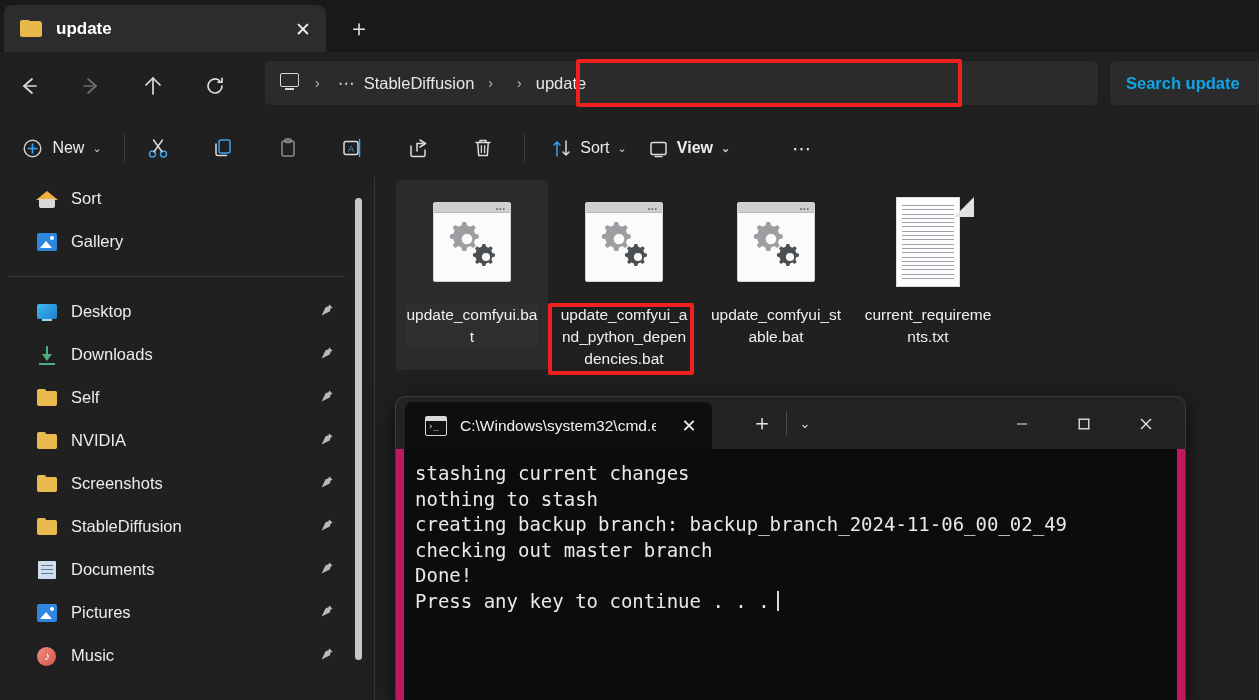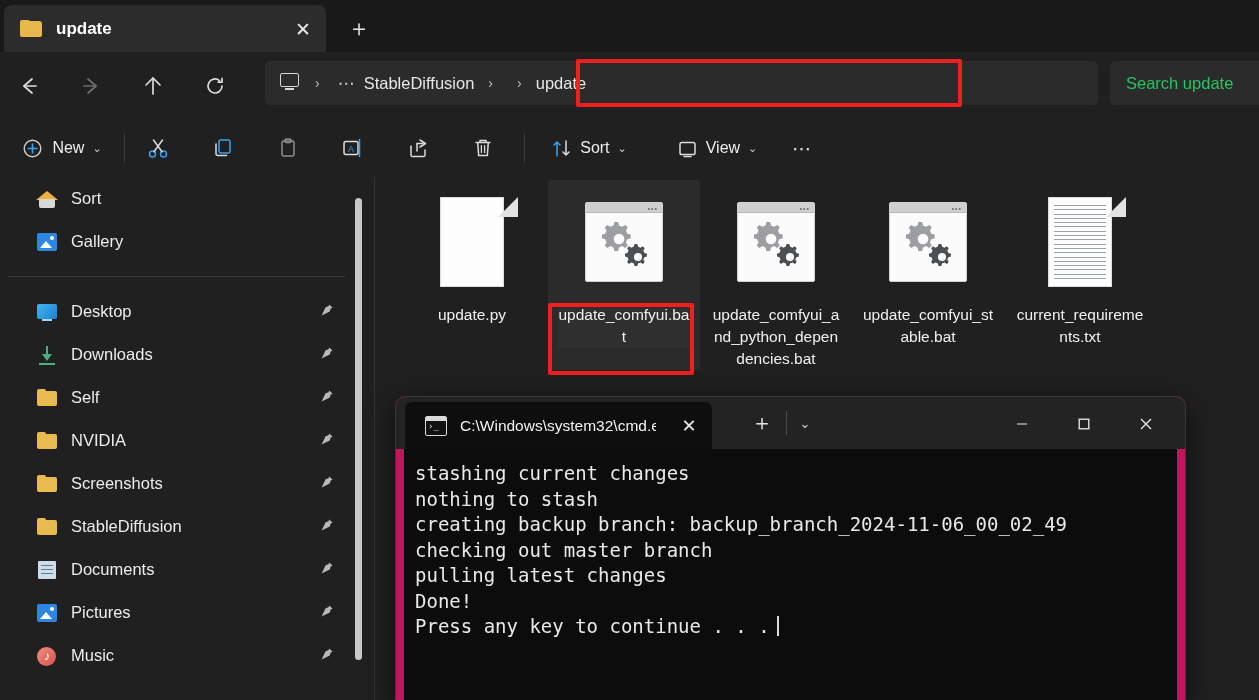--- a/index.html
+++ b/index.html
@@ -75,21 +75,21 @@
   .pc-icon .stand {
     position: absolute; left: 6px; top: 15px; width: 9px; height: 2px; background: #d6d6d6;
   }
   .ellipsis-crumb { color: #d6d6d6; font-size: 17px; letter-spacing: 1px; padding: 0 6px; }
 
   .searchbox {
     position: absolute; left: 1110px; top: 61px; width: 180px; height: 44px;
     background: #2b2b2b; border-radius: 5px; display: flex; align-items: center;
     padding-left: 16px; overflow: hidden;
   }
-  .searchbox span { color: #22c55e; font-size: 16.5px; white-space: nowrap; }
+  .searchbox span { color: #0ea5e9; font-size: 16.5px; white-space: nowrap; font-weight: bold; }
 
   
   .redbox { position: absolute; border: 4px solid #ef2020; border-radius: 2px; pointer-events: none; }
   #redbox-breadcrumb { left: 576px; top: 59px; width: 386px; height: 48px; }
   #redbox-file { left: 548px; top: 303px; width: 146px; height: 72px; }
 
   
   .toolbar { position: absolute; left: 0; top: 120px; width: 1259px; height: 57px; background: #202020; }
   .tb-item {
     position: absolute; top: 129px; height: 38px;
@@ -375,21 +375,21 @@
   <div class="tb-sep" style="left:524px;"></div>
 
   <div class="tb-item" style="left:540px; width:98px;">
     <svg width="21" height="21" viewBox="0 0 21 21">
         <path d="M6 18 V4 M3 7 L6 4 L9 7" fill="none" stroke="#3aa0ef" stroke-width="1.5" stroke-linecap="round" stroke-linejoin="round"></path>
         <path d="M15 3 V17 M12 14 L15 17 L18 14" fill="none" stroke="#dcdcdc" stroke-width="1.5" stroke-linecap="round" stroke-linejoin="round"></path>
       </svg>
     <span class="tb-label" style="margin-left:8px;">Sort</span>
     <span class="chev">⌄</span>
   </div>
-  <div class="tb-item" style="left:666px; width:102px;">
+  <div class="tb-item" style="left:638px; width:102px;font-weight:bold;">
     <svg width="21" height="21" viewBox="0 0 21 21">
         <rect x="3" y="4.5" width="15" height="12" rx="1.8" fill="none" stroke="#dcdcdc" stroke-width="1.5"></rect>
         <path d="M7 18.5 H14" stroke="#dcdcdc" stroke-width="1.5" stroke-linecap="round"></path>
       </svg>
     <span class="tb-label" style="margin-left:8px;">View</span>
     <span class="chev">⌄</span>
   </div>
   <div class="tb-item" style="left:782px; width:40px; font-size:19px; letter-spacing:1px;">⋯</div>
 
   <div class="sidebar">
@@ -534,27 +534,20 @@
       </span>
     </div>
   </div>
 
   <div id="sidebar-scrollbar"></div>
   <div class="pane-divider"></div>
 
   <div class="content">
     <div class="grid">
 
-      <div class="cell">
-        <div class="cell-icon icn-page">
-          <div class="pg"></div>
-            <div class="fold"></div>
-        </div>
-        <div class="cell-label">update.py</div>
-      </div>
 
       <div class="cell selected">
         <div class="cell-icon icn-bat">
           <div class="win">
               <div class="titlebar">
                 <div class="dots">•••</div>
               </div>
             </div>
           <svg class="gear" style="left:24px; top:34px;" width="34" height="34" viewBox="0 0 34 34">
               <path d="M17 3.4 l3.2 1.4 3-1.9 2.6 2.6 -1.9 3 1.4 3.2 3.4 .9 v3.7 l-3.4 .9 -1.4 3.2 1.9 3 -2.6 2.6 -3-1.9 -3.2 1.4 -.9 3.4 h-3.7 l-.9-3.4 -3.2-1.4 -3 1.9 -2.6-2.6 1.9-3 -1.4-3.2 -3.4-.9 v-3.7 l3.4-.9 1.4-3.2 -1.9-3 2.6-2.6 3 1.9 3.2-1.4 .9-3.4 h3.7 z" fill="#9c9ea1"></path>
@@ -665,19 +658,18 @@
             <path d="M3 3 L13 13 M13 3 L3 13" stroke="#ededed" stroke-width="1.3"></path>
           </svg>
       </div>
     </div>
 
     <div class="term-body">
       <div class="term-line">stashing current changes</div>
       <div class="term-line">nothing to stash</div>
       <div class="term-line">creating backup branch: backup_branch_2024-11-06_00_02_49</div>
       <div class="term-line">checking out master branch</div>
-      <div class="term-line">pulling latest changes</div>
       <div class="term-line">Done!</div>
       <div class="term-line"><span>Press any key to continue . . .</span><span class="term-cursor"></span></div>
     </div>
   </div>
 
 </div>
 
 </body></html>

